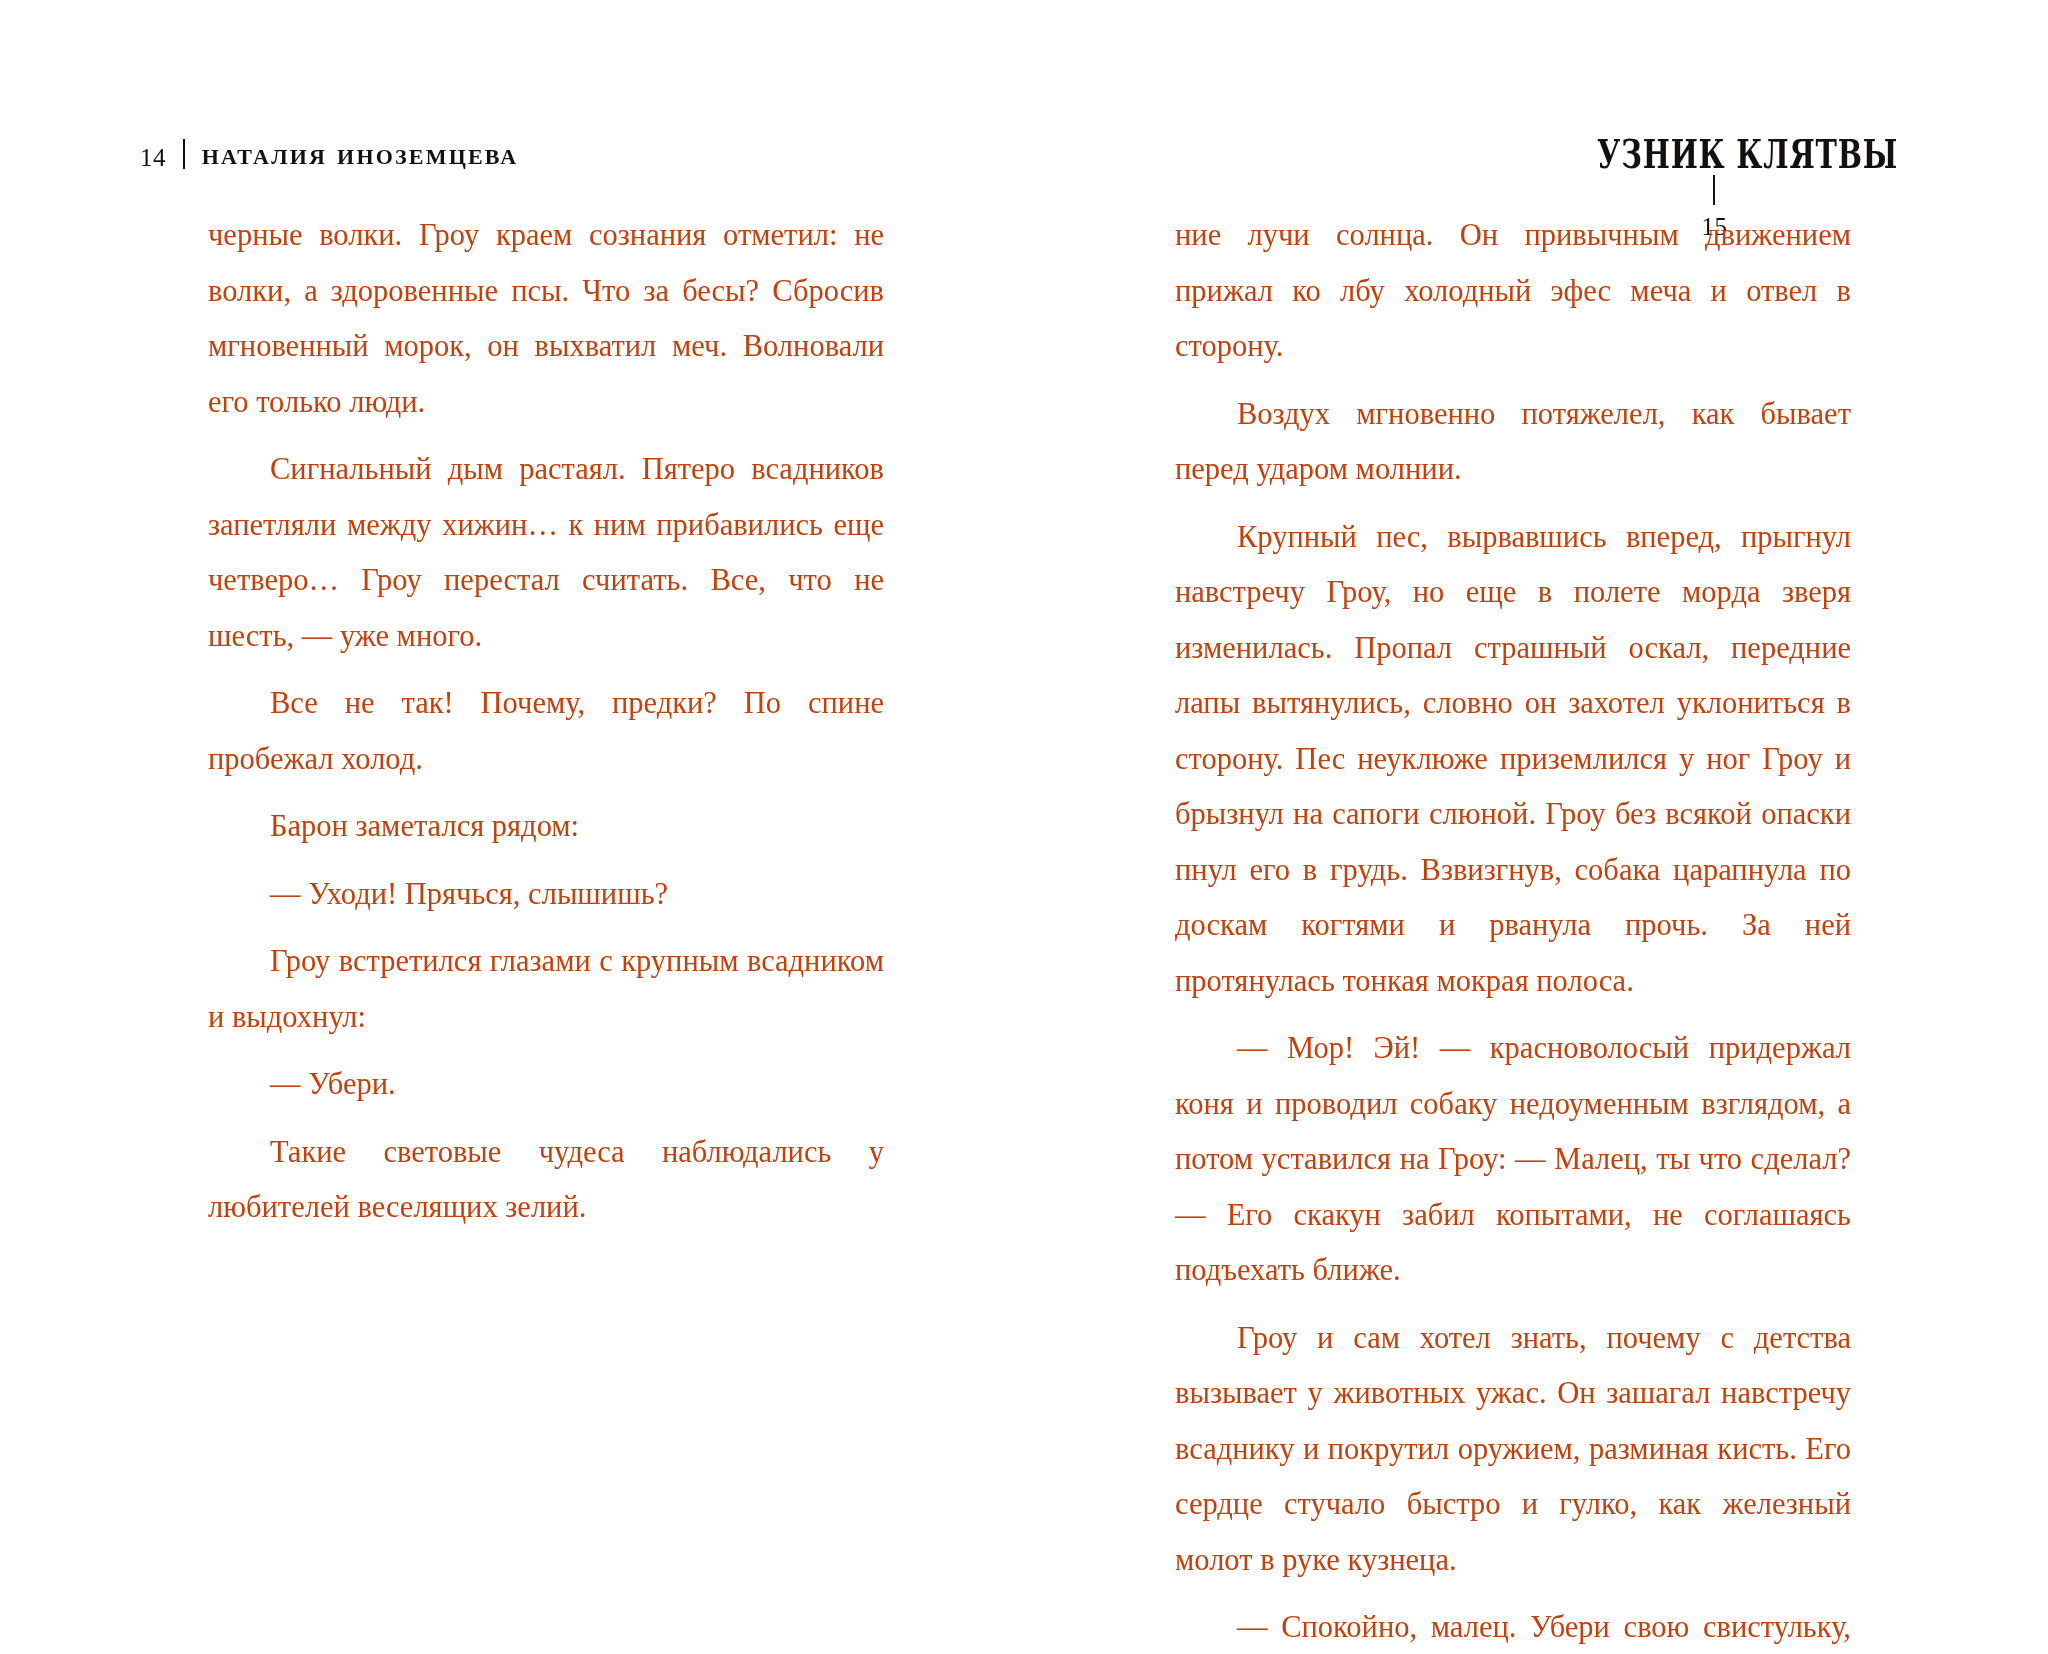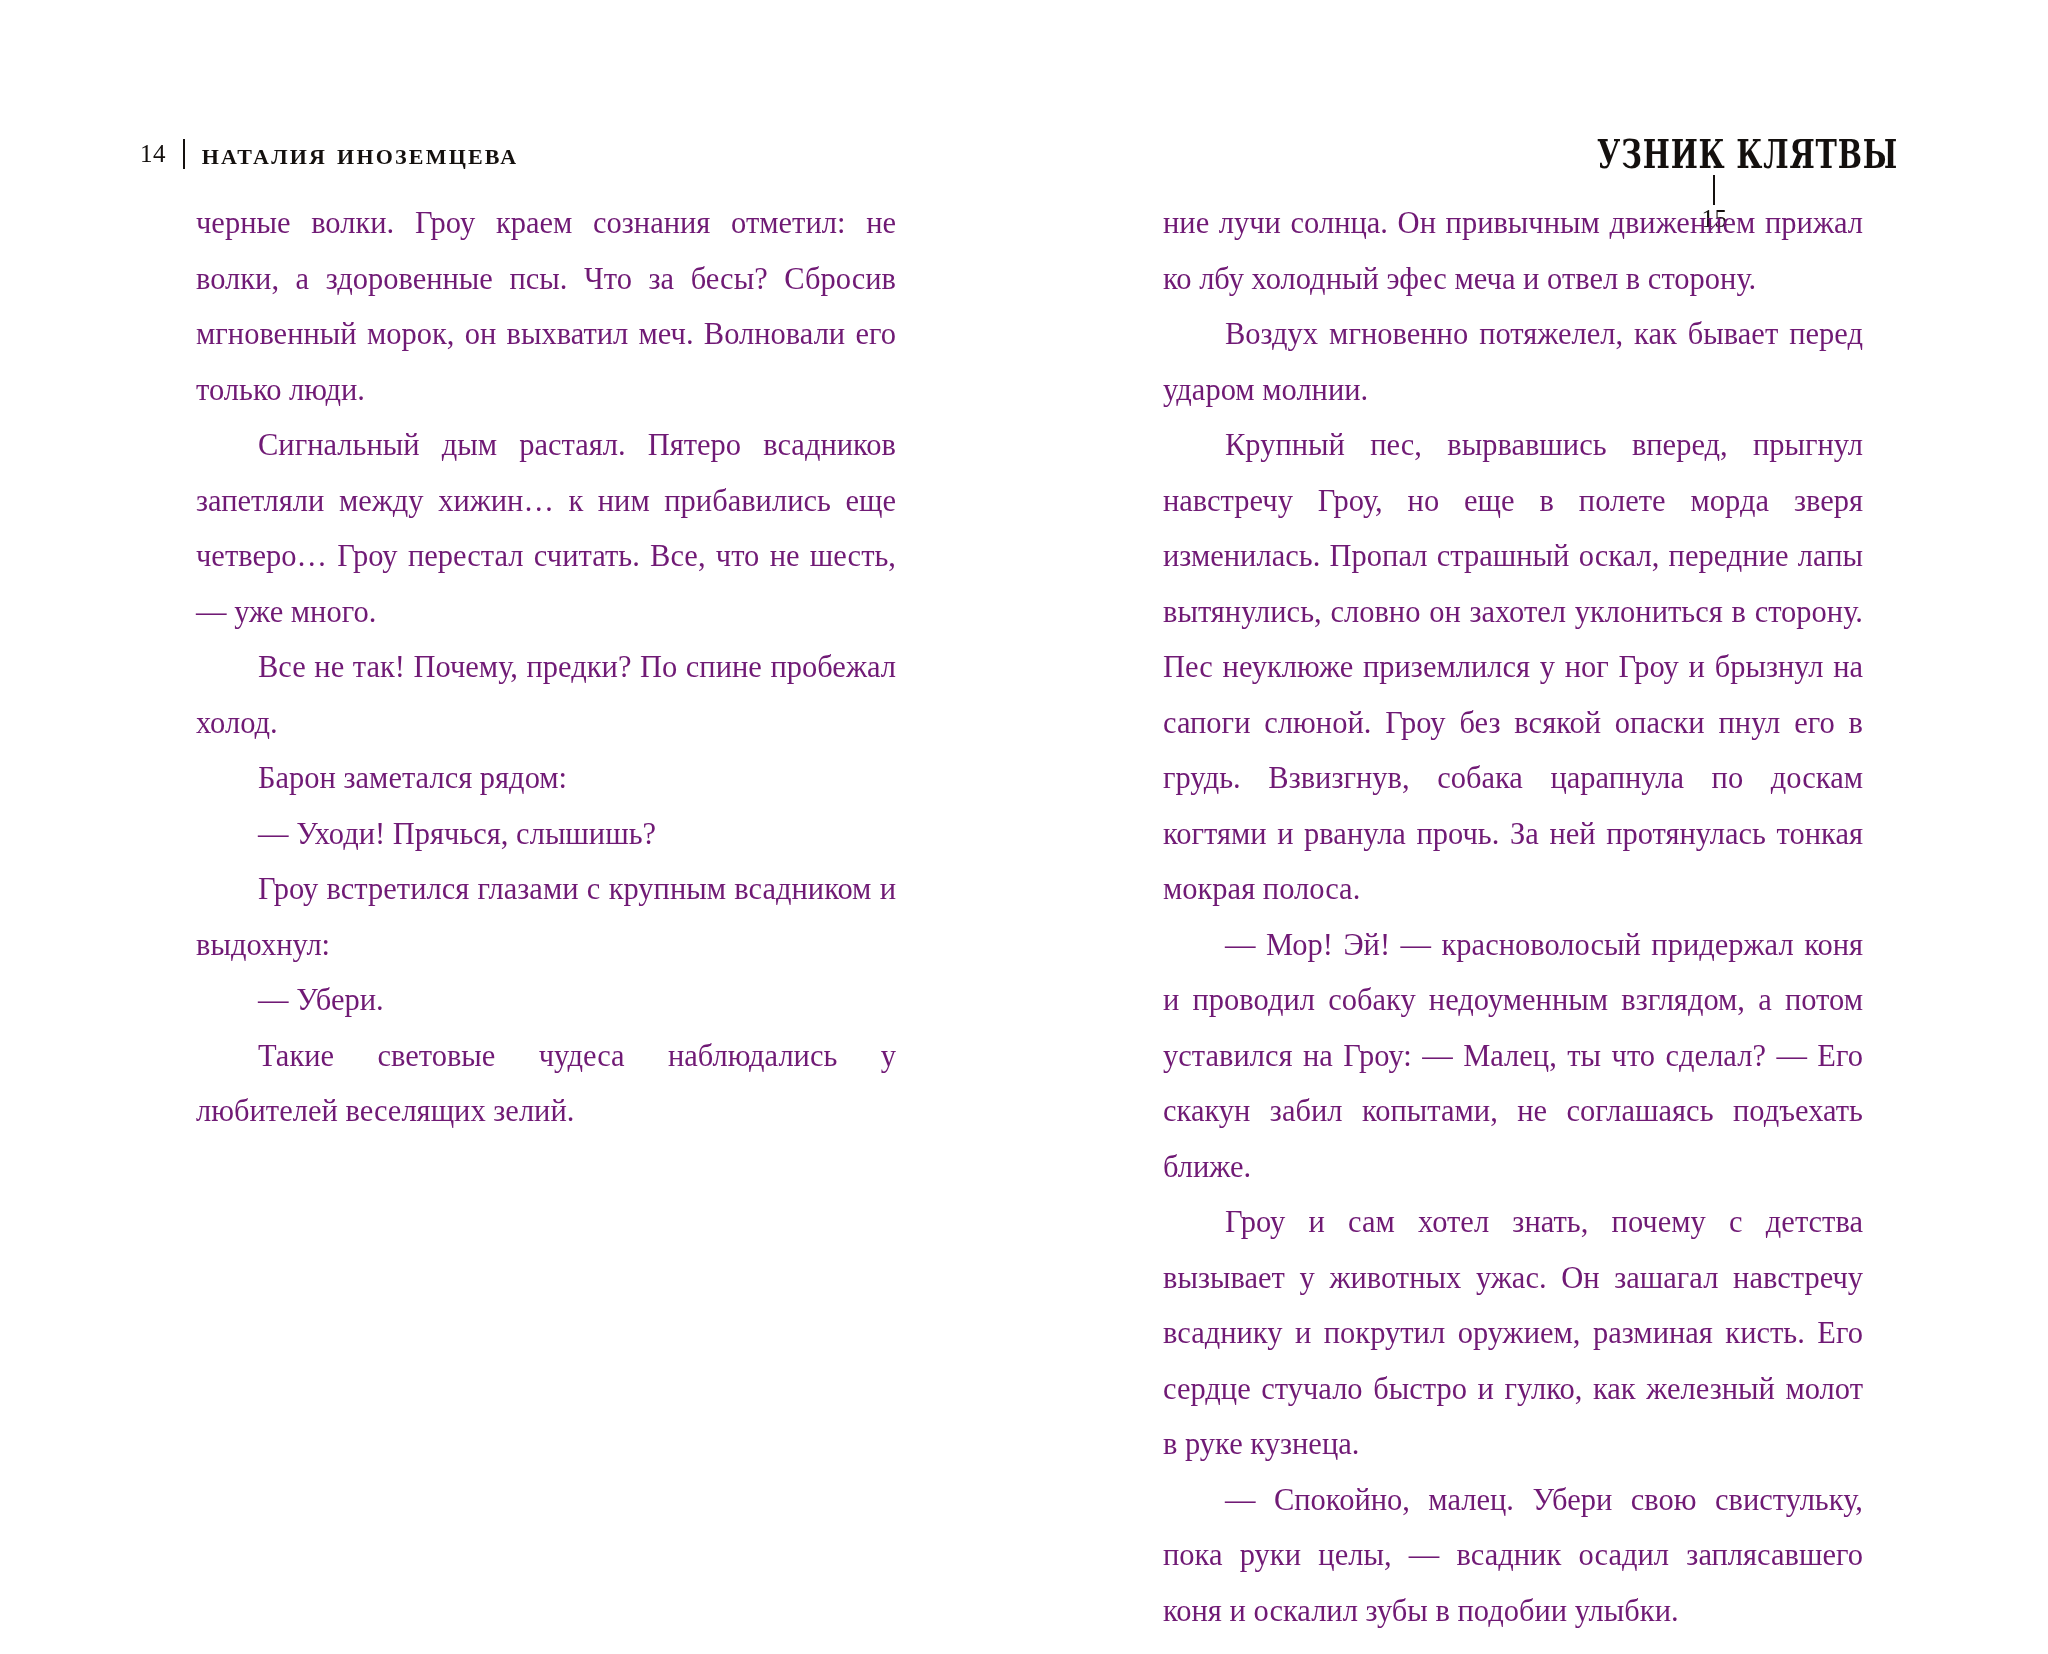--- a/index.html
+++ b/index.html
@@ -33,20 +33,21 @@
     white-space: nowrap;
   }
   .running-head.left  { left: 140px; }
   .running-head.right { right: 150px; flex-direction: column; }
 
   .folio {
     font-family: "Liberation Serif", "DejaVu Serif", serif;
     font-size: 25px;
     color: #14100e;
     letter-spacing: 0.4px;
+    margin-top: 8px;
   }
 
   .head-rule {
     display: inline-block;
     width: 2px;
     height: 30px;
     background: #14100e;
     margin: 0 17px;
     flex: none;
   }
@@ -87,24 +88,24 @@
     position: absolute;
     top: 0;
     width: 700px;
     text-align: justify;
     text-justify: inter-word;
   }
   .column.left  { left: 196px; }
   .column.right { left: 1163px; }
 
   .column p {
-    margin: 0;
+    margin: 12px;
     font-size: 30.5px;
     line-height: 55.5px;
-    color: #701a75;
+    color: #c2410c;
     text-align: justify;
     hyphens: manual;
     -webkit-hyphens: manual;
   }
   .column p.indent { text-indent: 62px; }
   .column p.flush  { text-indent: 0; }
 </style>
 </head>
 <body>
 

